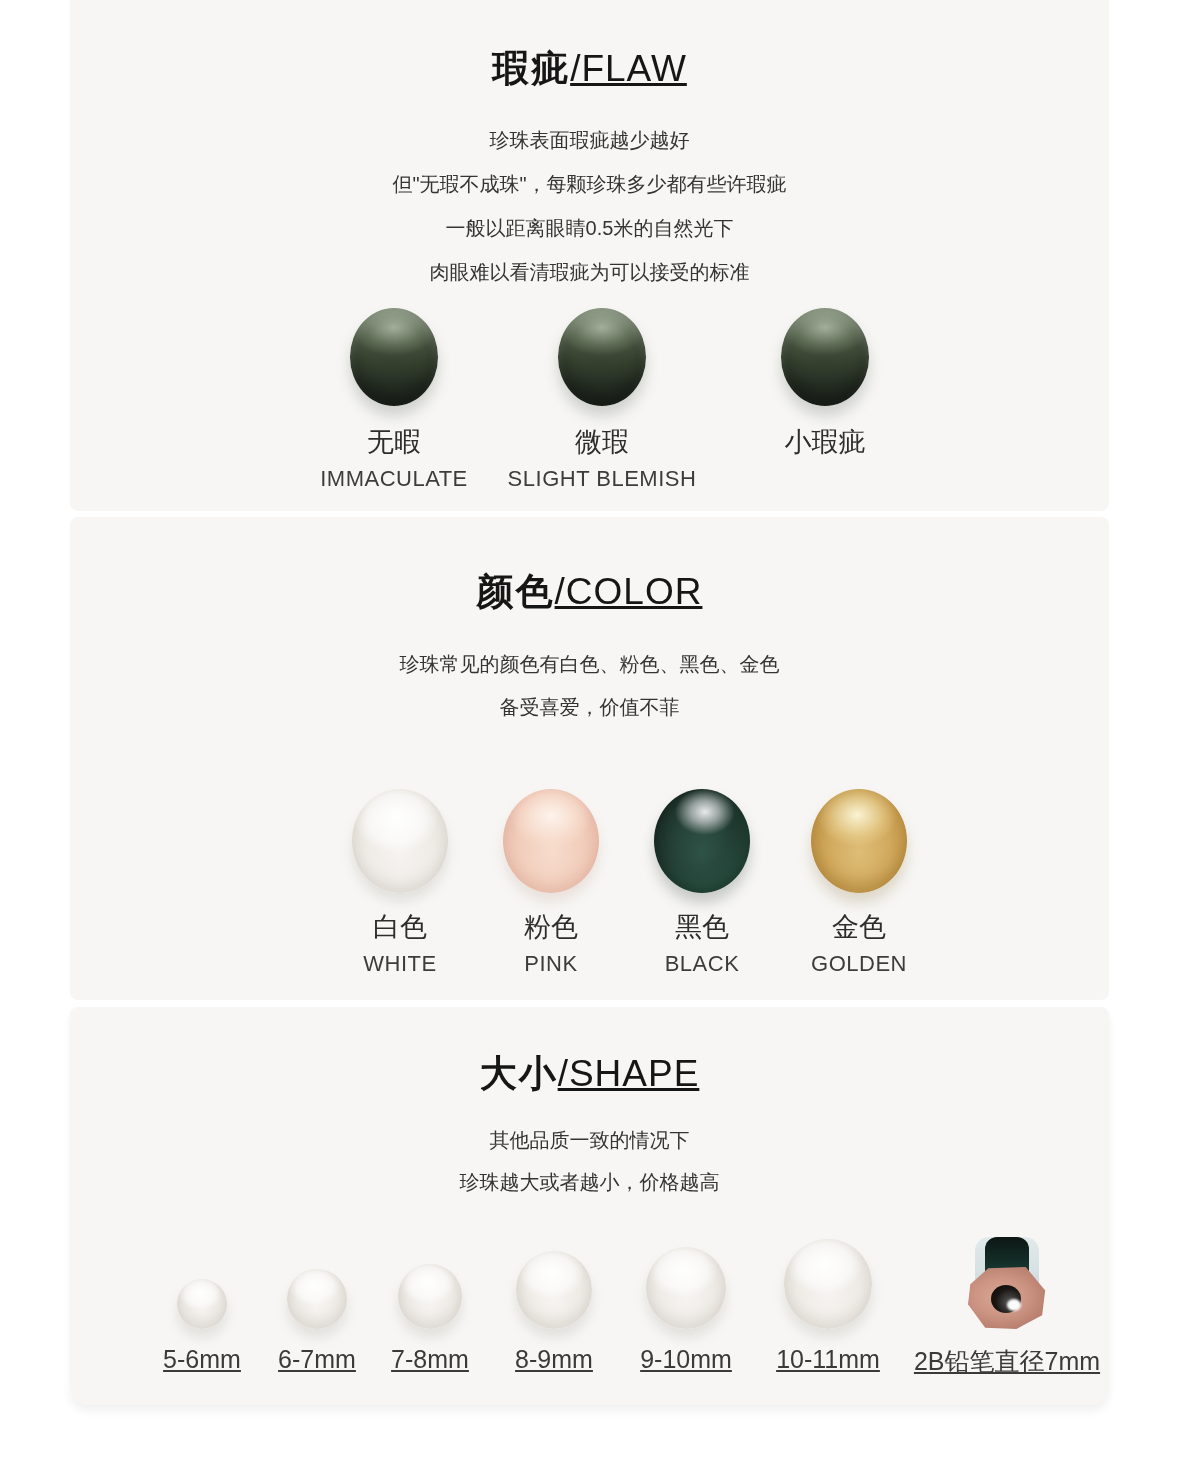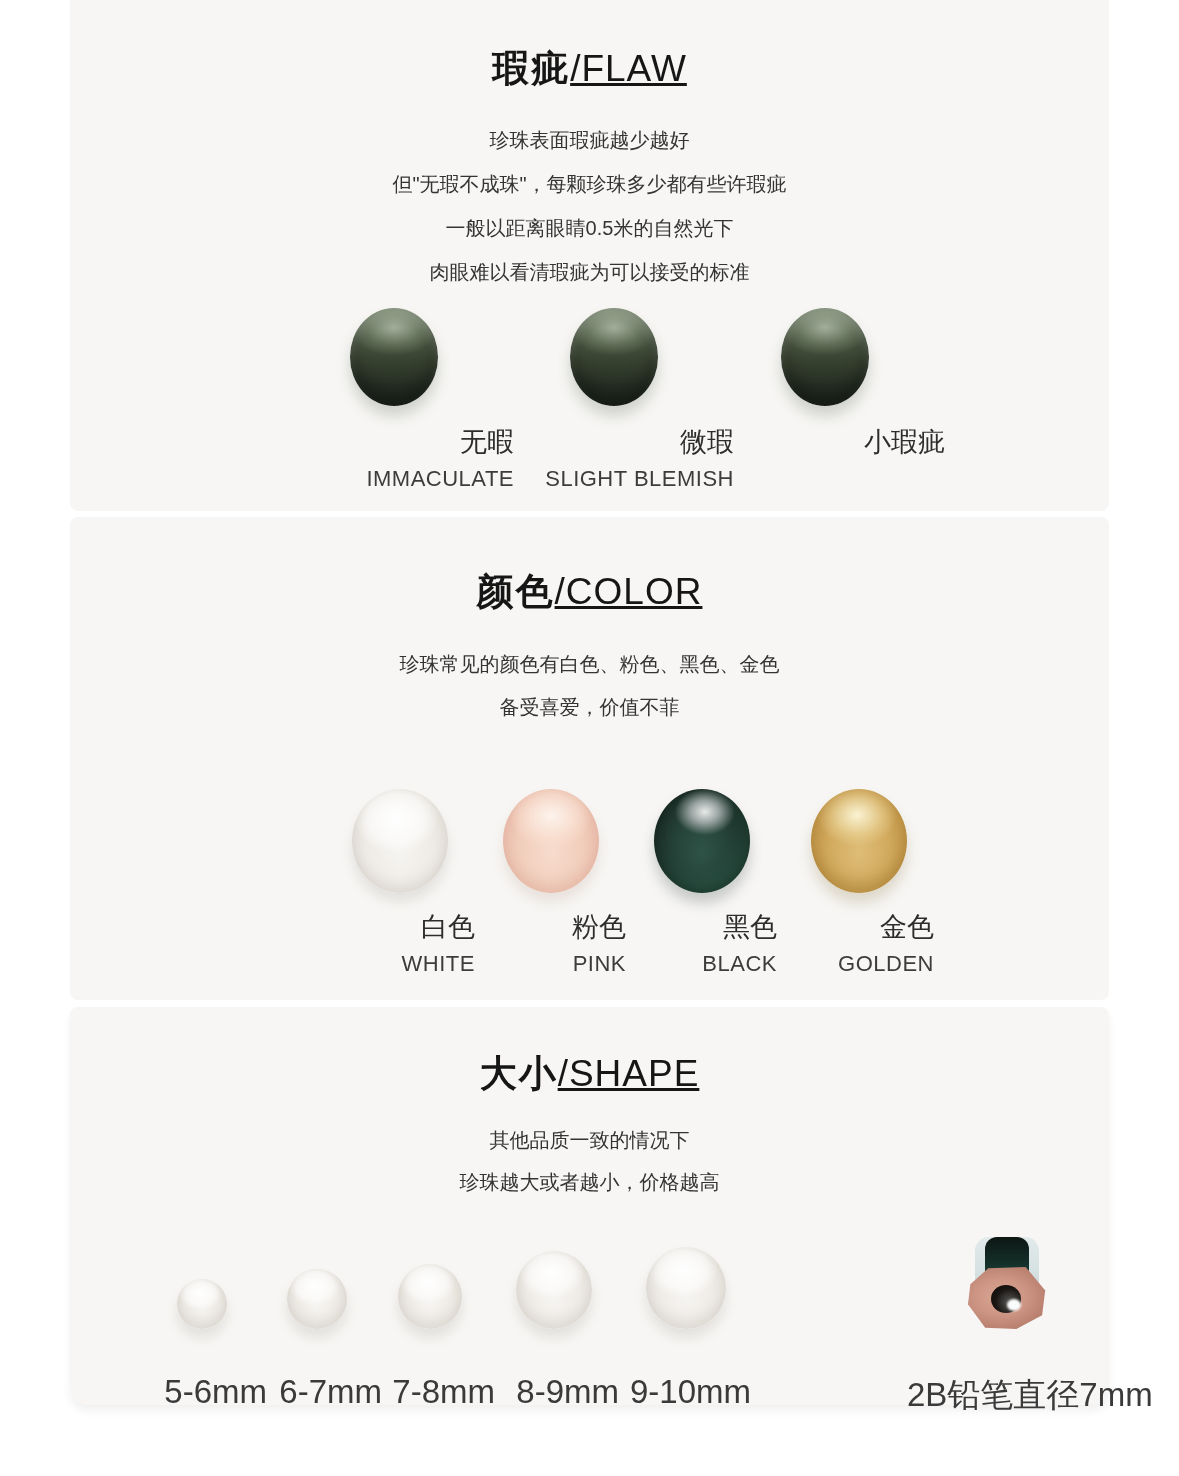--- a/index.html
+++ b/index.html
@@ -33,24 +33,24 @@
   .para{
     position:absolute;left:0;width:100%;
     text-align:center;margin:0;
     font-size:20px;color:#343434;
   }
   .para div{white-space:nowrap;}
   .card-flaw .para{top:118px;line-height:44px;}
   .card-color .para{top:126px;line-height:43px;}
   .card-size .para{top:112px;line-height:42px;}
 
-  .col{position:absolute;text-align:right;}
+  .col{position:absolute;text-align:center;}
   .card-flaw .col{top:292px;width:240px;}
   .card-flaw .col.c1{left:164px;}
-  .card-flaw .col.c2{left:384px;}
+  .card-flaw .col.c2{left:372px;}
   .card-flaw .col.c3{left:595px;}
 
   .card-color .col{top:256px;width:150px;}
   .card-color .col.c1{left:215px;}
   .card-color .col.c2{left:366px;}
   .card-color .col.c3{left:517px;}
   .card-color .col.c4{left:674px;}
 
   .card-size .col{top:212px;width:130px;}
   .card-size .col.c1{left:27px;}
@@ -103,21 +103,21 @@
   .cap-en{margin-top:6px;font-size:22px;color:#3c3c3c;letter-spacing:0.5px;}
   .card-color .cap-zh{margin-top:16px;}
 
   .pearl-wrap{height:94px;display:flex;align-items:flex-end;justify-content:center;}
   .p50{width:50px;height:50px;}
   .p60{width:60px;height:60px;}
   .p64{width:64px;height:65px;}
   .p76{width:76px;height:78px;}
   .p80{width:80px;height:82px;}
   .p88{width:88px;height:90px;}
-  .size-label{margin-top:44px;font-size:33px;color:#3a3a3a;white-space:nowrap;}
+  .size-label{margin-top:16px;font-size:25px;color:#3a3a3a;white-space:nowrap;text-decoration:underline;}
 
   .pencil{position:relative;width:80px;height:92px;margin:0 auto;}
   .pencil-body-outer{
     position:absolute;left:8px;top:0;width:64px;height:58px;
     border-radius:14px 14px 6px 6px;
     background:linear-gradient(180deg,#e2eaeb 0%,#d5e1e2 60%,#c8d6d7 100%);
   }
   .pencil-body-paint{
     position:absolute;left:18px;top:0;width:44px;height:56px;
     border-radius:12px 12px 2px 2px;
@@ -224,20 +224,26 @@
           <div class="pearl pearl-white p76"></div>
         </div>
       <div class="size-label">8-9mm</div>
     </figure>
     <figure class="col c5">
       <div class="pearl-wrap">
           <div class="pearl pearl-white p80"></div>
         </div>
       <div class="size-label">9-10mm</div>
     </figure>
+    <figure class="col c6">
+      <div class="pearl-wrap">
+          <div class="pearl pearl-white p88"></div>
+        </div>
+      <div class="size-label">10-11mm</div>
+    </figure>
     <figure class="col c7">
       <div class="pearl-wrap">
         <div class="pencil">
           <div class="pencil-body-outer"></div>
           <div class="pencil-body-paint"></div>
           <div class="pencil-tip"></div>
           <div class="pencil-core"></div>
           <div class="pencil-glint"></div>
         </div>
       </div>

